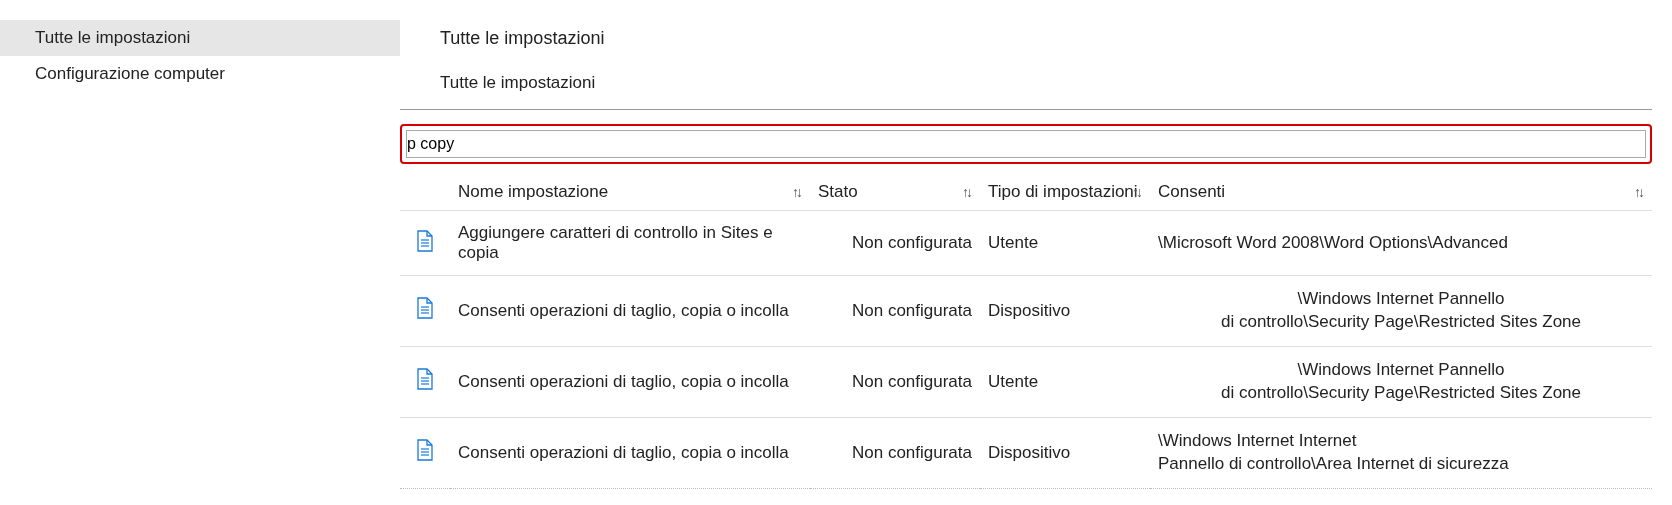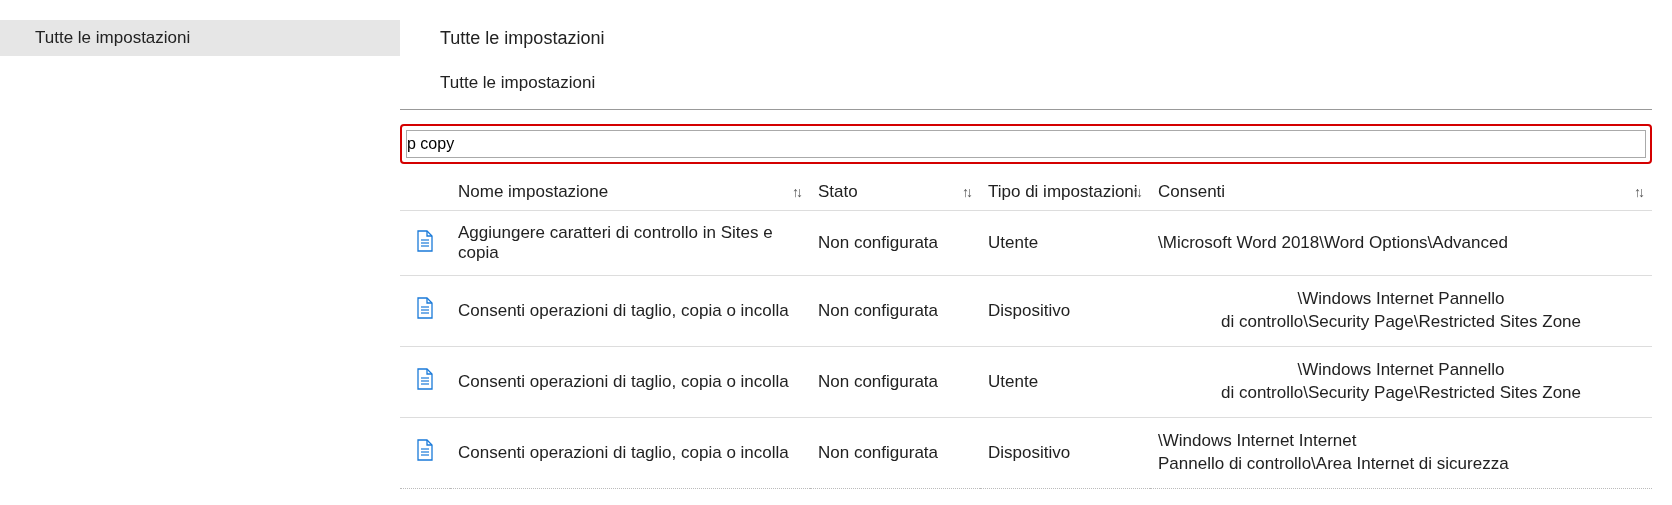--- a/index.html
+++ b/index.html
@@ -86,33 +86,36 @@
     padding: 12px 8px;
     font-size: 17px;
     vertical-align: middle;
   }
   td.icon-cell { text-align: center; width: 50px; }
   .doc-icon {
     display: inline-block;
     vertical-align: middle;
   }
   .col-name { width: 360px; margin-left: 32px; }
-  .col-state { width: 170px; }
+  .col-state { width: 170px; text-align: right; }
   .col-type { width: 170px; }
   .col-path { }
   .path-lines { line-height: 1.35; }
 </style>
 </head>
 <body>
 
 <div class="layout">
   <div class="sidebar">
     <div class="sidebar-item selected">
       <span>Tutte le impostazioni</span>
     </div>
+    <div class="sidebar-item">
+      <span>Configurazione computer</span>
+    </div>
   </div>
 
   <div class="main">
     <div class="page-title">Tutte le impostazioni</div>
     <div class="breadcrumb">Tutte le impostazioni</div>
 
     <div class="search-wrap">
       <input class="search-input" type="text" value="p copy" style="">
     </div>
 
@@ -145,21 +148,21 @@
   <path d="M2 1 h9 l5 5 v15 h-14 z" fill="#fff" stroke="#1a7ad9" stroke-width="1.3"></path>
   <path d="M11 1 v5 h5" fill="none" stroke="#1a7ad9" stroke-width="1.3"></path>
   <line x1="5" y1="10" x2="13" y2="10" stroke="#1a7ad9" stroke-width="1.2"></line>
   <line x1="5" y1="13" x2="13" y2="13" stroke="#1a7ad9" stroke-width="1.2"></line>
   <line x1="5" y1="16" x2="13" y2="16" stroke="#1a7ad9" stroke-width="1.2"></line>
 </svg></span></td>
             <td class="col-name">Aggiungere caratteri di controllo in Sites e copia</td>
             <td class="col-state">Non configurata</td>
             <td class="col-type">Utente</td>
             <td class="col-path">
-              <div class="path-lines">\Microsoft Word 2018\Word Options\Advanced</div>
+              <div class="path-lines">\Microsoft Word 2008\Word Options\Advanced</div>
             </td>
           </tr>
           <tr>
             <td class="icon-cell"><span class="doc-icon">
 <svg width="18" height="22" viewBox="0 0 18 22">
   <path d="M2 1 h9 l5 5 v15 h-14 z" fill="#fff" stroke="#1a7ad9" stroke-width="1.3"></path>
   <path d="M11 1 v5 h5" fill="none" stroke="#1a7ad9" stroke-width="1.3"></path>
   <line x1="5" y1="10" x2="13" y2="10" stroke="#1a7ad9" stroke-width="1.2"></line>
   <line x1="5" y1="13" x2="13" y2="13" stroke="#1a7ad9" stroke-width="1.2"></line>
   <line x1="5" y1="16" x2="13" y2="16" stroke="#1a7ad9" stroke-width="1.2"></line>

